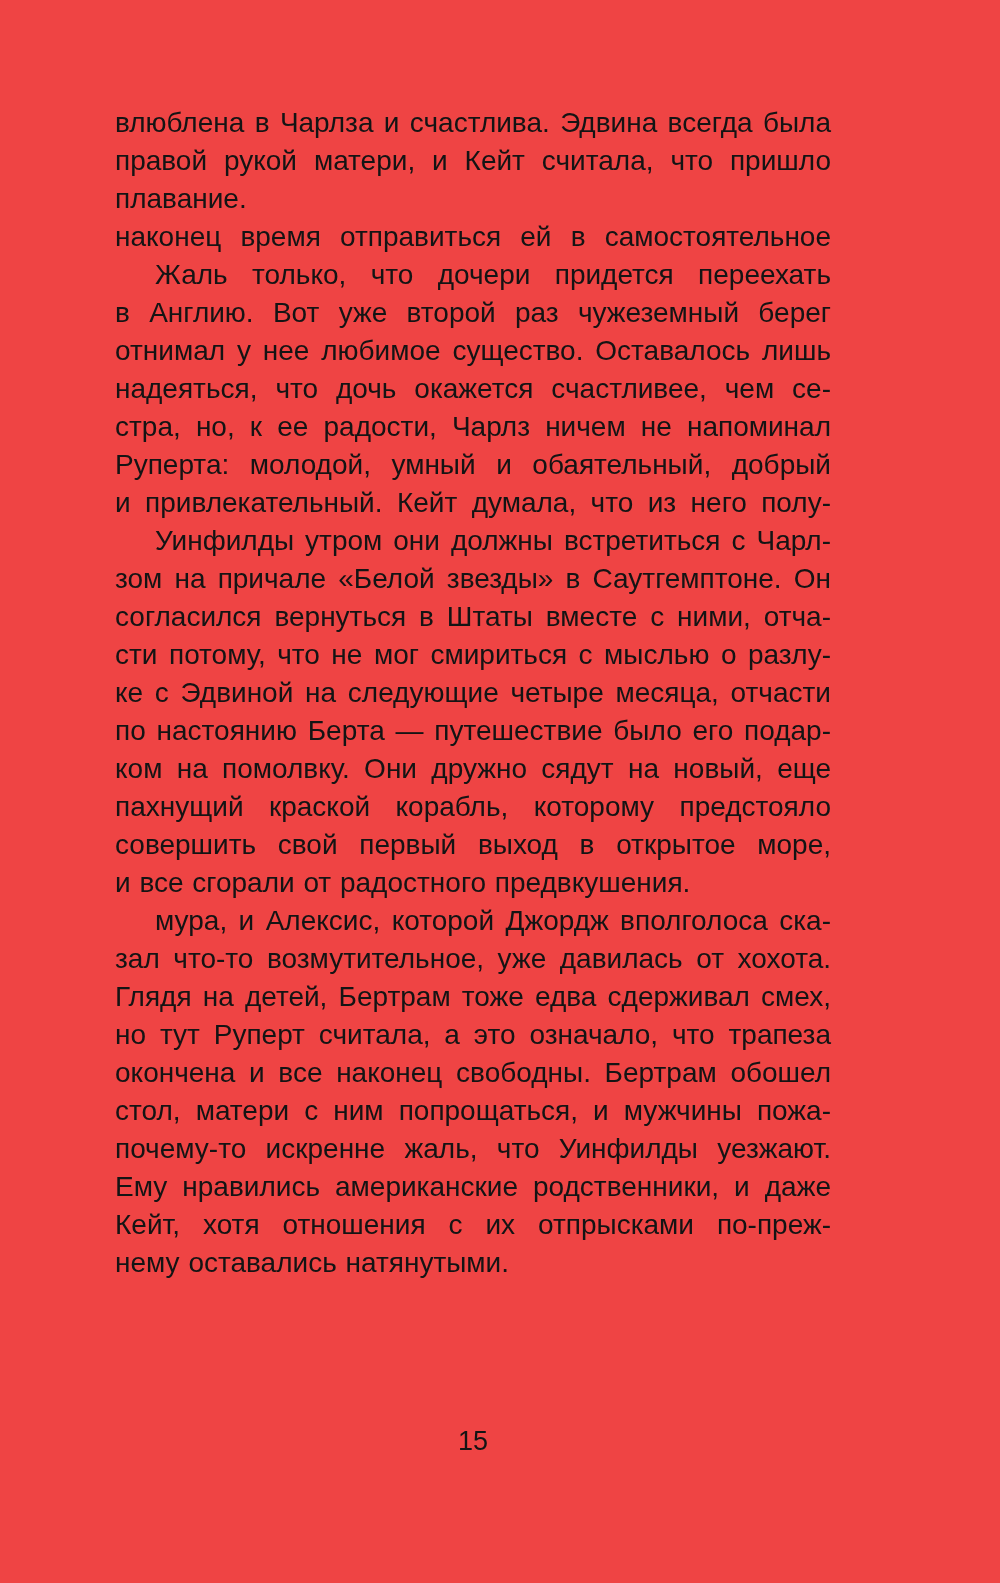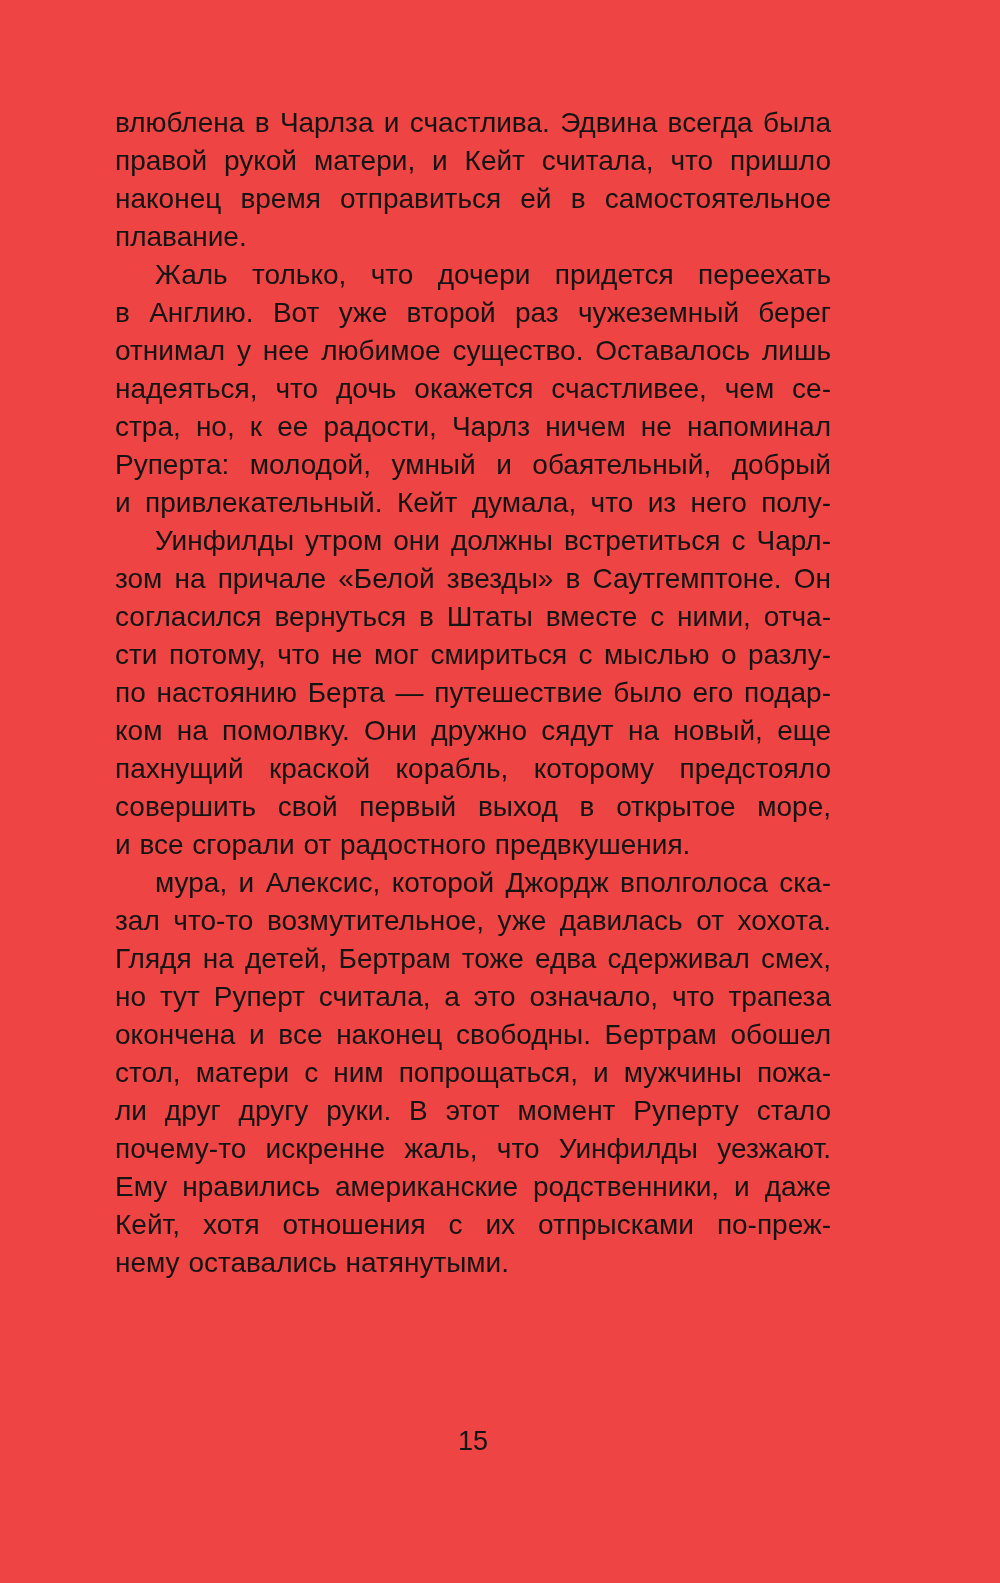--- a/index.html
+++ b/index.html
@@ -47,51 +47,51 @@
   }
 </style>
 </head>
 <body>
 
 <div class="page">
   <div class="text-block" id="text-block">
       <div class="para">
         <div class="line">влюблена в Чарлза и счастлива. Эдвина всегда была</div>
         <div class="line">правой рукой матери, и Кейт считала, что пришло</div>
+        <div class="line last">плавание.</div>
         <div class="line">наконец время отправиться ей в самостоятельное</div>
-        <div class="line last">плавание.</div>
       </div>
       <div class="para indent">
         <div class="line">Жаль только, что дочери придется переехать</div>
         <div class="line">в Англию. Вот уже второй раз чужеземный берег</div>
         <div class="line">отнимал у нее любимое существо. Оставалось лишь</div>
         <div class="line">надеяться, что дочь окажется счастливее, чем се-</div>
         <div class="line">стра, но, к ее радости, Чарлз ничем не напоминал</div>
         <div class="line">Руперта: молодой, умный и обаятельный, добрый</div>
         <div class="line">и привлекательный. Кейт думала, что из него полу-</div>
       </div>
       <div class="para indent">
         <div class="line">Уинфилды утром они должны встретиться с Чарл-</div>
         <div class="line">зом на причале «Белой звезды» в Саутгемптоне. Он</div>
         <div class="line">согласился вернуться в Штаты вместе с ними, отча-</div>
         <div class="line">сти потому, что не мог смириться с мыслью о разлу-</div>
+        <div class="line">ке с Эдвиной на следующие четыре месяца, отчасти</div>
         <div class="line">по настоянию Берта — путешествие было его подар-</div>
         <div class="line">ком на помолвку. Они дружно сядут на новый, еще</div>
         <div class="line">пахнущий краской корабль, которому предстояло</div>
         <div class="line">совершить свой первый выход в открытое море,</div>
         <div class="line last">и все сгорали от радостного предвкушения.</div>
       </div>
       <div class="para indent">
         <div class="line">мура, и Алексис, которой Джордж вполголоса ска-</div>
         <div class="line">зал что-то возмутительное, уже давилась от хохота.</div>
         <div class="line">Глядя на детей, Бертрам тоже едва сдерживал смех,</div>
         <div class="line">но тут Руперт считала, а это означало, что трапеза</div>
         <div class="line">окончена и все наконец свободны. Бертрам обошел</div>
         <div class="line">стол, матери с ним попрощаться, и мужчины пожа-</div>
-        <div class="line">ли друг другу руки. В этот момент Руперту стало</div>
         <div class="line">почему-то искренне жаль, что Уинфилды уезжают.</div>
         <div class="line">Ему нравились американские родственники, и даже</div>
         <div class="line">Кейт, хотя отношения с их отпрысками по-преж-</div>
         <div class="line last">нему оставались натянутыми.</div>
       </div>
     </div>
   <div class="page-number">15</div>
 </div>
 
 </body></html>

